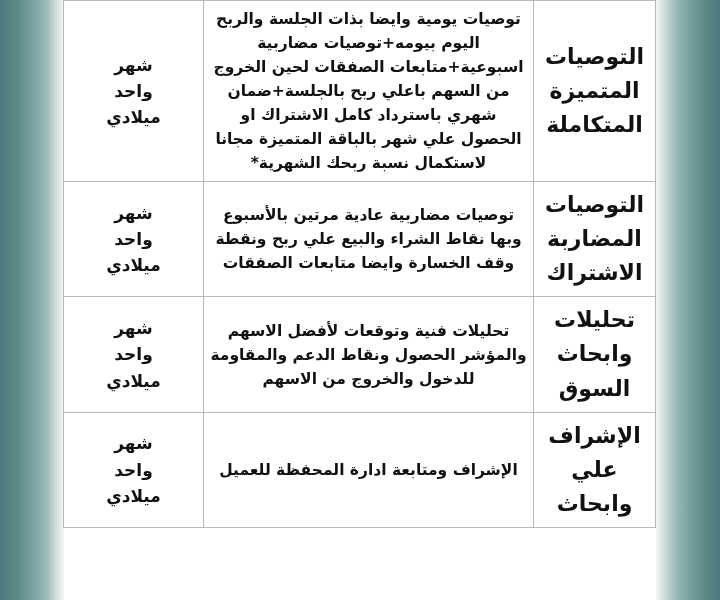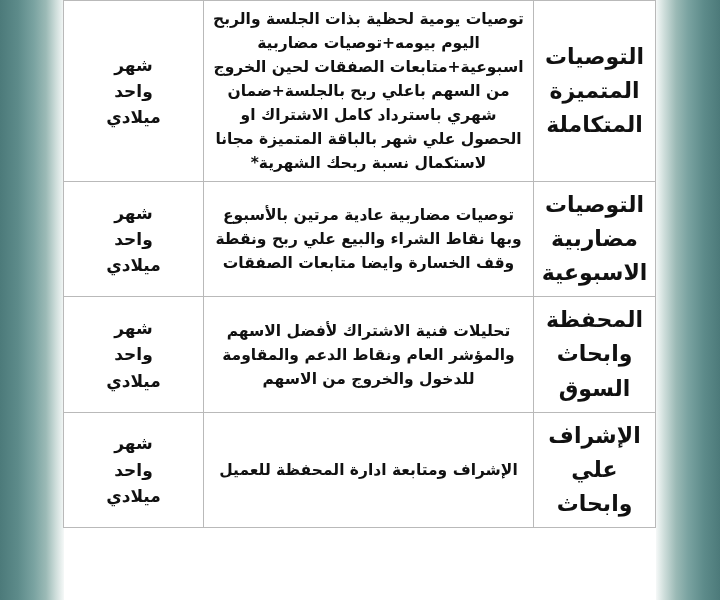--- a/index.html
+++ b/index.html
@@ -79,41 +79,41 @@
     <table class="pricing">
       <colgroup>
         <col class="c-name">
         <col class="c-desc">
         <col class="c-dur">
       </colgroup>
       <tbody>
 
         <tr class="cut-top-row">
           <td class="name">التوصيات المتميزة المتكاملة</td>
-          <td class="desc">توصيات يومية لحظية بذات الجلسة والربح اليوم بيومه+توصيات مضاربية اسبوعية+متابعات الصفقات لحين الخروج من السهم باعلي ربح بالجلسة+ضمان شهري باسترداد كامل الاشتراك او الحصول علي شهر بالباقة المتميزة مجانا لاستكمال نسبة ربحك الشهرية*</td>
+          <td class="desc">توصيات يومية وايضا بذات الجلسة والربح اليوم بيومه+توصيات مضاربية اسبوعية+متابعات الصفقات لحين الخروج من السهم باعلي ربح بالجلسة+ضمان شهري باسترداد كامل الاشتراك او الحصول علي شهر بالباقة المتميزة مجانا لاستكمال نسبة ربحك الشهرية*</td>
           <td class="dur">
             <span class="dur-line">شهر</span>
             <span class="dur-line">واحد</span>
             <span class="dur-line">ميلادي</span>
           </td>
         </tr>
 
         <tr>
-          <td class="name">التوصيات مضاربية الاسبوعية</td>
+          <td class="name">التوصيات المضاربة الاشتراك</td>
           <td class="desc">توصيات مضاربية عادية مرتين بالأسبوع وبها نقاط الشراء والبيع علي ربح ونقطة وقف الخسارة وايضا متابعات الصفقات</td>
           <td class="dur">
             <span class="dur-line">شهر</span>
             <span class="dur-line">واحد</span>
             <span class="dur-line">ميلادي</span>
           </td>
         </tr>
 
         <tr>
-          <td class="name">المحفظة وابحاث السوق</td>
-          <td class="desc">تحليلات فنية الاشتراك لأفضل الاسهم والمؤشر العام ونقاط الدعم والمقاومة للدخول والخروج من الاسهم</td>
+          <td class="name">تحليلات وابحاث السوق</td>
+          <td class="desc">تحليلات فنية وتوقعات لأفضل الاسهم والمؤشر الحصول ونقاط الدعم والمقاومة للدخول والخروج من الاسهم</td>
           <td class="dur">
             <span class="dur-line">شهر</span>
             <span class="dur-line">واحد</span>
             <span class="dur-line">ميلادي</span>
           </td>
         </tr>
 
         <tr>
           <td class="name">الإشراف علي وابحاث</td>
           <td class="desc">الإشراف ومتابعة ادارة المحفظة للعميل</td>

